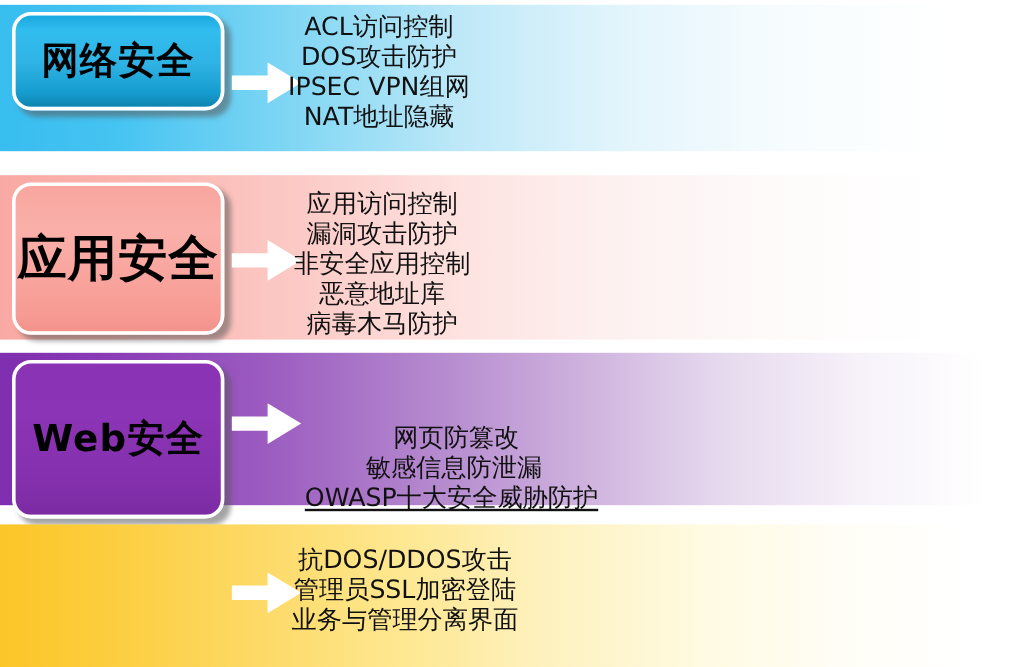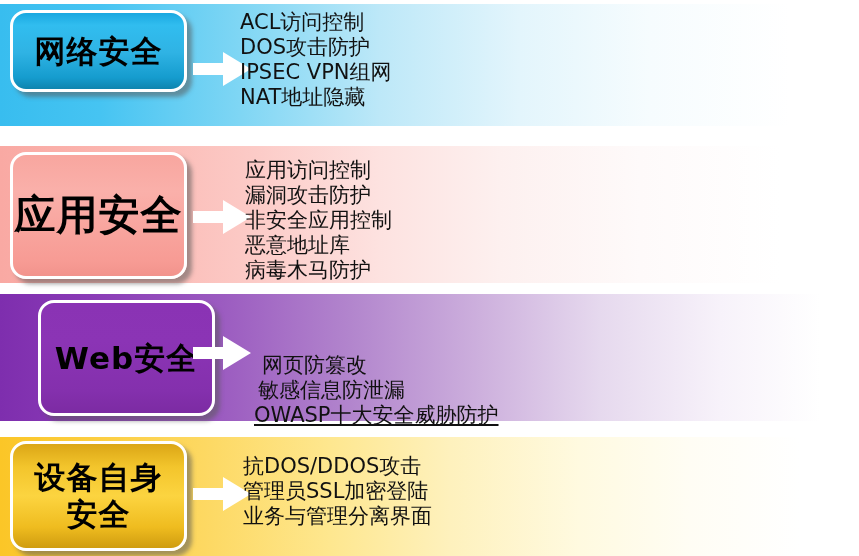--- a/index.html
+++ b/index.html
@@ -93,25 +93,24 @@
     top: 6px;
     width: 177px;
     height: 127px;
     font-size: 41px;
     background: linear-gradient(to bottom,
       #f8a69f 0%, #fab0aa 30%, #f79b94 88%, #f2938c 100%);
   }
   .row-3 .box {
     top: 6px;
     width: 177px;
-    height: 116px;
+    height: 132px;
     font-size: 31px;
     background: linear-gradient(to bottom,
       #8a33b4 0%, #8b34b5 35%, #8430ad 80%, #7c2ba3 100%);
-    margin-left: 28px;
   }
   .row-4 .box {
     top: 4px;
     width: 177px;
     height: 110px;
     font-size: 31px;
     background: linear-gradient(to bottom,
       #dba616 0%, #f3c52c 22%, #fcd440 50%, #efbc1f 80%, #cf9c10 100%);
   }
 
@@ -130,20 +129,21 @@
 
   .arrow svg { display: block; width: 100%; height: 100%; }
 
   
   .desc {
     position: absolute;
     color: #111111;
     font-size: 21px;
     line-height: 25px;
     white-space: nowrap;
+    text-align: center;
   }
   .row-1 .desc { left: 240px; top: 6px; }
   .row-2 .desc { left: 245px; top: 12px; }
   .row-3 .desc { left: 258px; top: 14px; }
   .row-4 .desc { left: 243px; top: 17px; }
 
   .desc .line { display: block; }
   .row-3 .desc .line:nth-child(1) { margin-left: 4px; margin-top: 45px; }
   .row-3 .desc .line:nth-child(2) { margin-left: 0px; }
   .row-3 .desc .line:nth-child(3) { margin-left: -4px; text-decoration: underline; }
@@ -202,24 +202,20 @@
     </div>
     <div class="desc">
       <span class="line">网页防篡改</span>
       <span class="line">敏感信息防泄漏</span>
       <span class="line">OWASP十大安全威胁防护</span>
     </div>
   </div>
 
   <div class="row row-4">
     <div class="band"></div>
-    <div class="box">
-      <span class="box-label">设备自身
-安全</span>
-    </div>
     <div class="arrow">
       <svg viewBox="0 0 58 34" preserveAspectRatio="none">
         <polygon points="0,11 30,11 30,0 58,17 30,34 30,23 0,23" fill="#ffffff"></polygon>
       </svg>
     </div>
     <div class="desc">
       <span class="line">抗DOS/DDOS攻击</span>
       <span class="line">管理员SSL加密登陆</span>
       <span class="line">业务与管理分离界面</span>
     </div>

